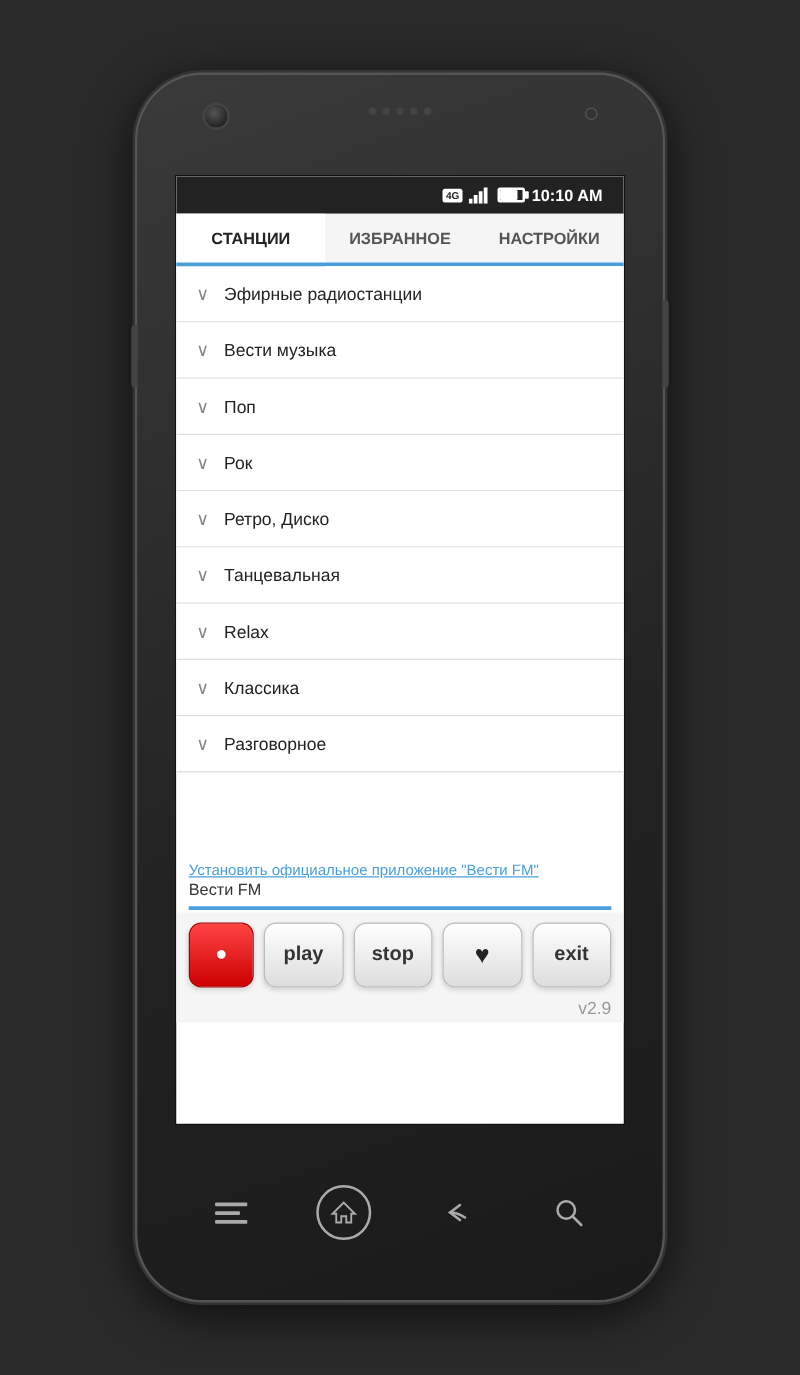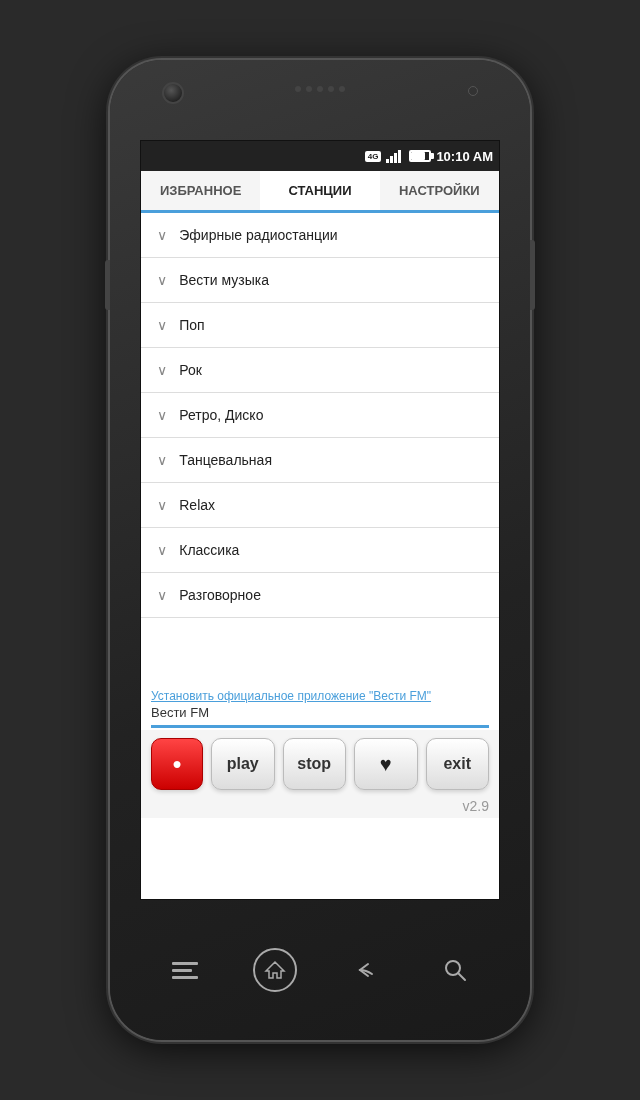--- a/index.html
+++ b/index.html
@@ -82,21 +82,21 @@
     }
 
     
     .status-bar {
       width: 100%;
       height: 30px;
       background: #222;
       display: flex;
       align-items: center;
       justify-content: flex-end;
-      padding: 0 6px;
+      padding: 0 17px;
       gap: 6px;
     }
     .status-bar-icons {
       display: flex;
       align-items: center;
       gap: 5px;
     }
     .status-text {
       color: #fff;
       font-size: 13px;
@@ -336,22 +336,22 @@
           <rect x="12" y="1" width="3" height="13" fill="#fff"></rect>
         </svg>
         <div class="battery-icon">
           <div class="battery-fill"></div>
         </div>
         <span class="status-text">10:10 AM</span>
       </div>
     </div>
 
     <div class="app-tabs">
+      <div class="tab active">СТАНЦИИ</div>
       <div class="tab">ИЗБРАННОЕ</div>
-      <div class="tab active">СТАНЦИИ</div>
       <div class="tab">НАСТРОЙКИ</div>
     </div>
 
     <div class="station-list" style="height: 470px;">
       <div class="station-item">
         <span class="chevron">∨</span>
         <span class="station-name">Эфирные радиостанции</span>
       </div>
       <div class="station-item">
         <span class="chevron">∨</span>

